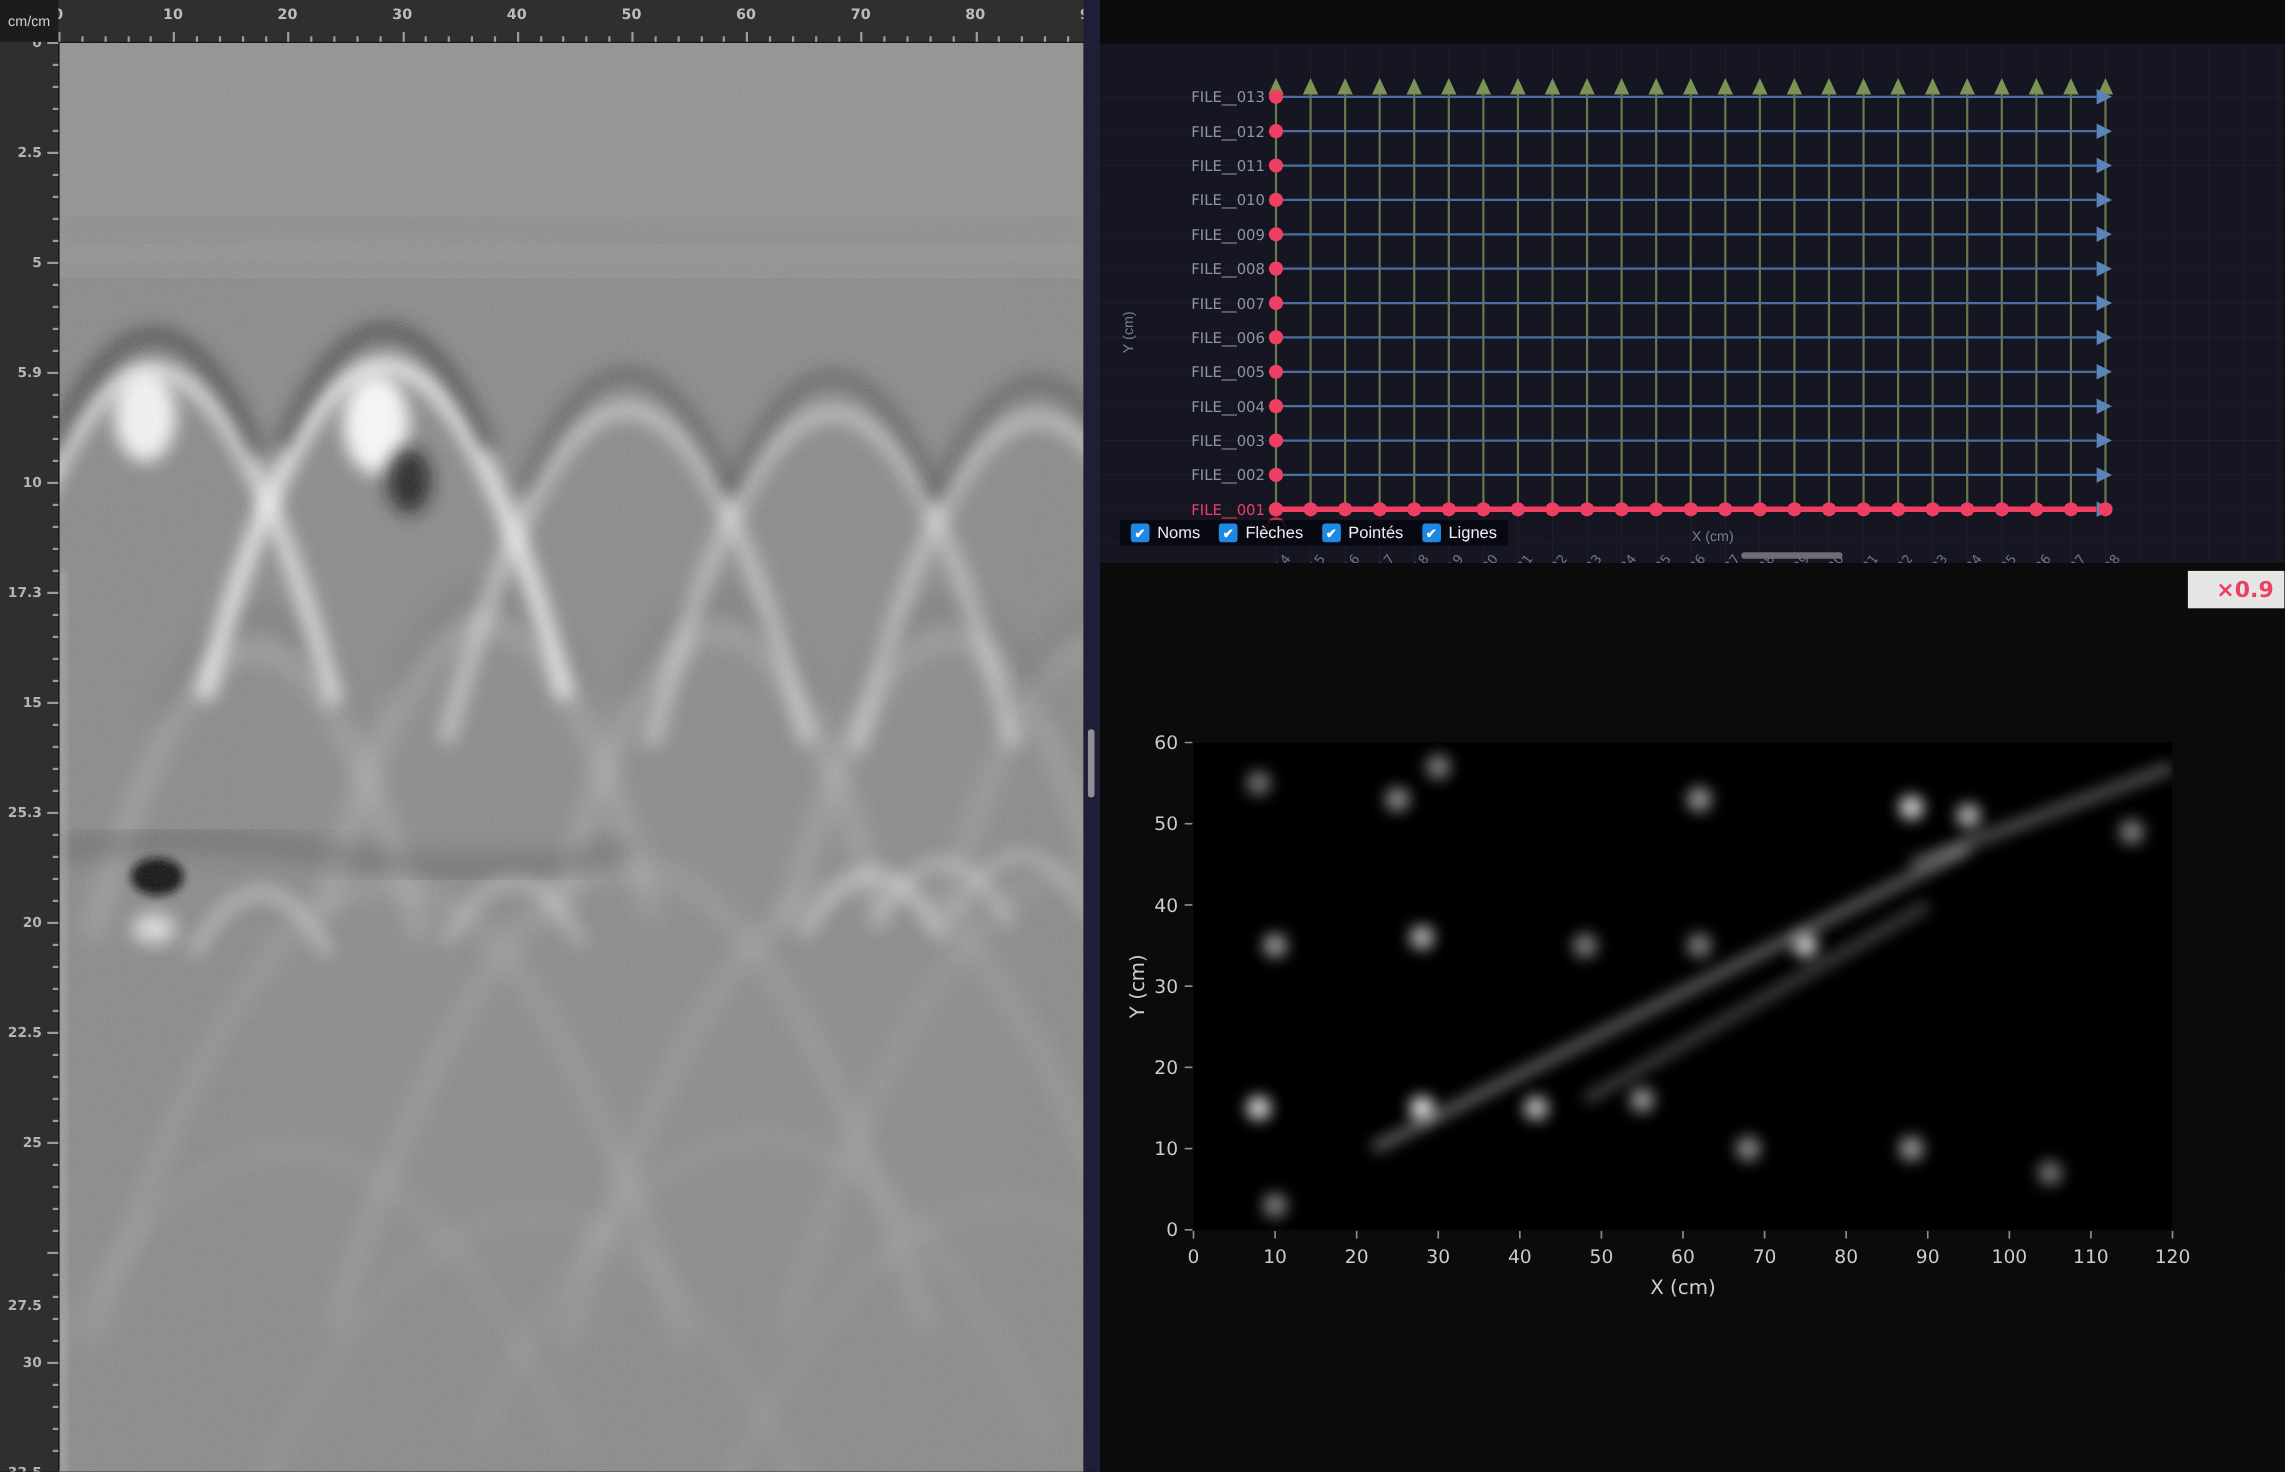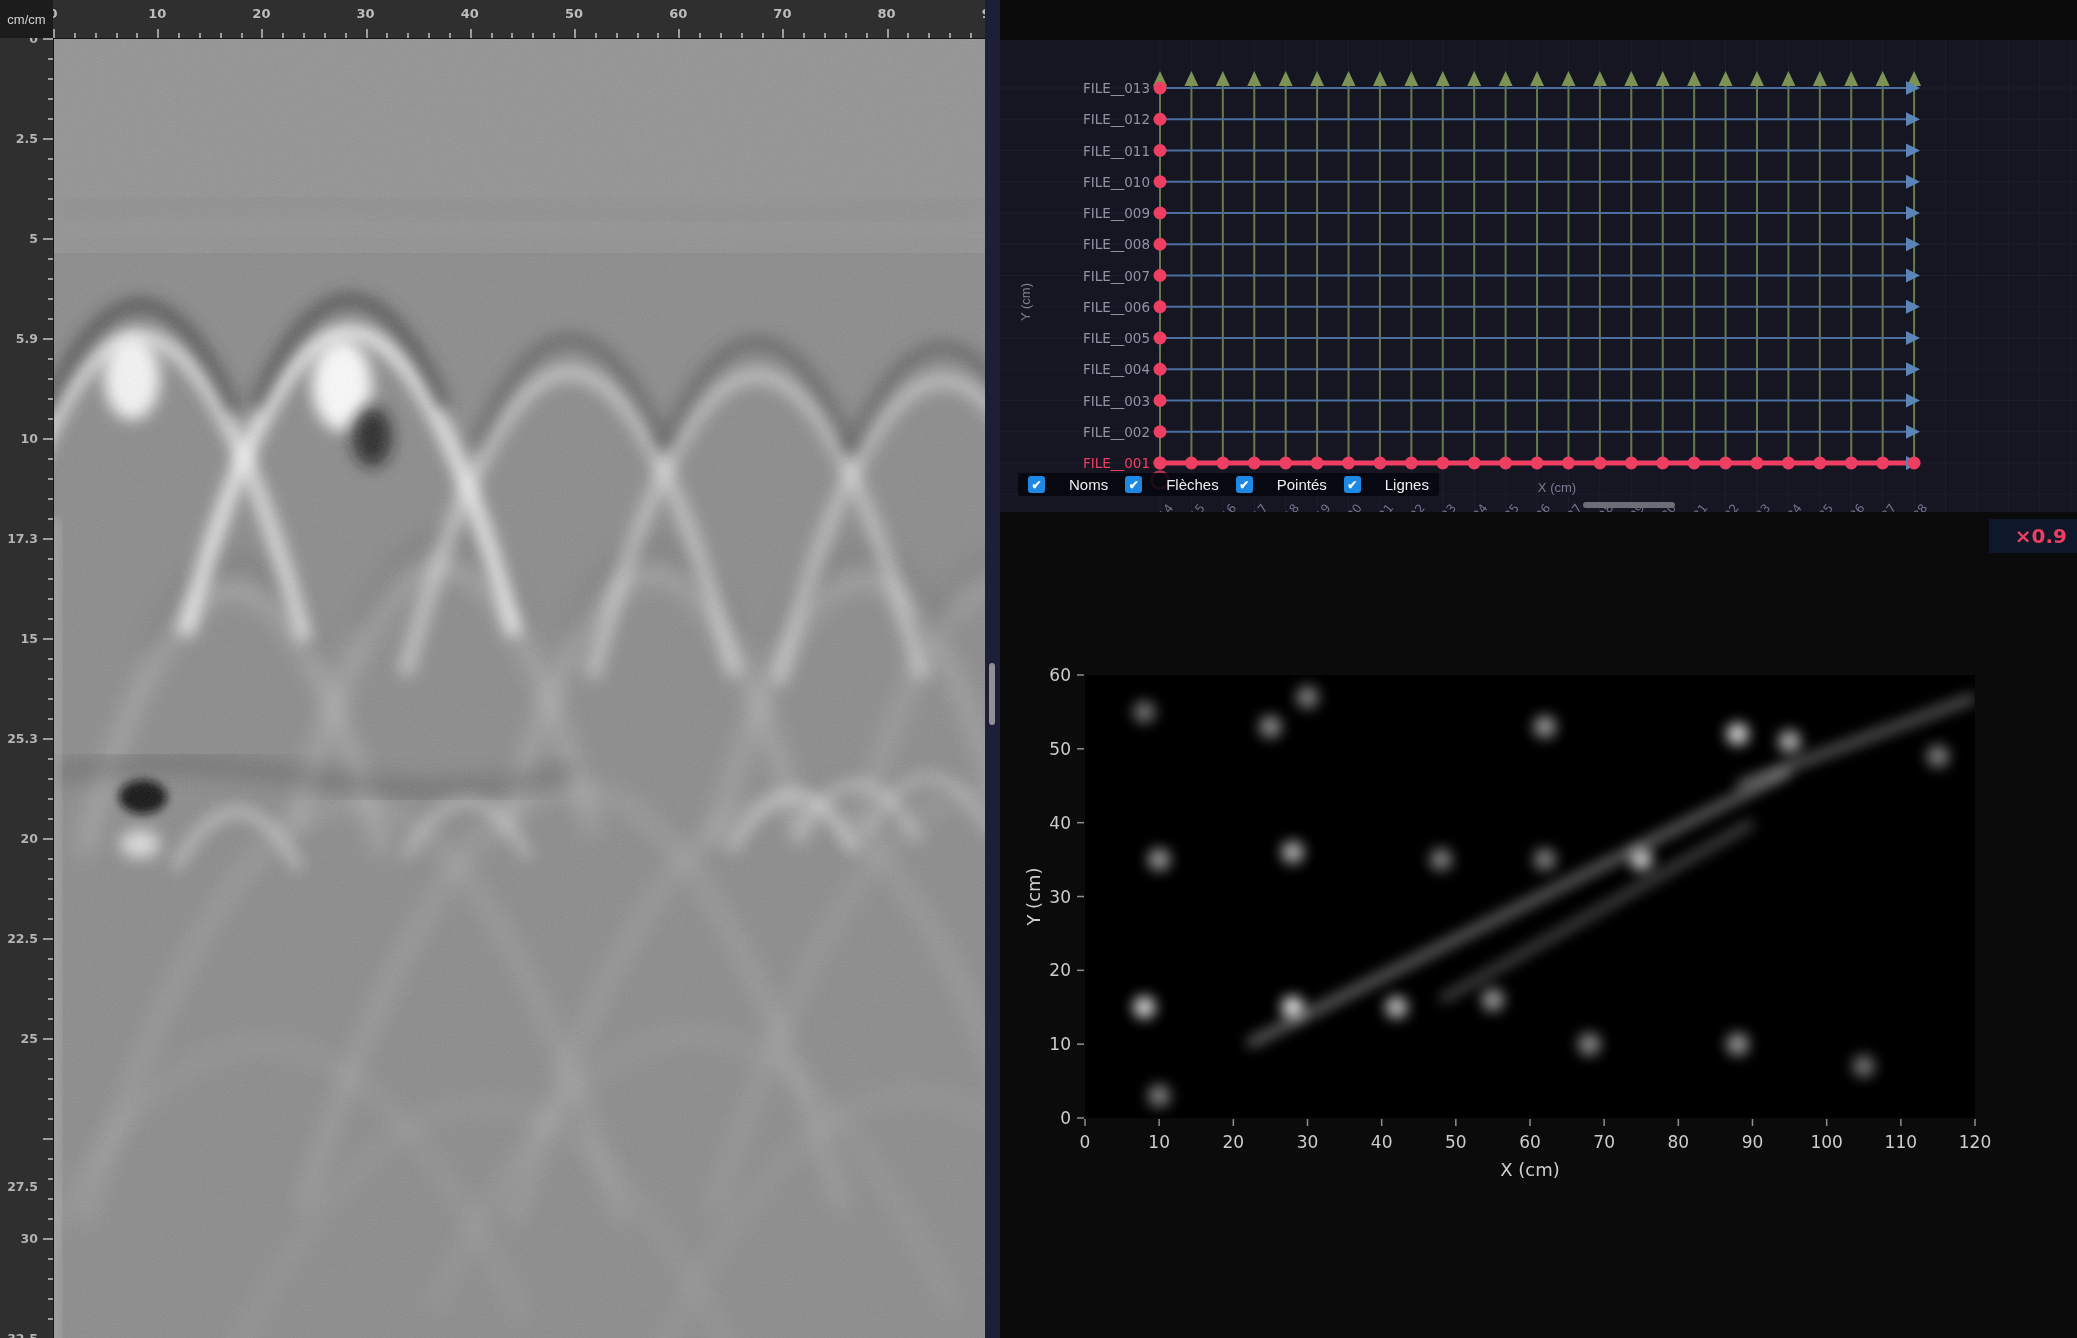--- a/index.html
+++ b/index.html
@@ -22,25 +22,25 @@
   #right-section{position:absolute;left:1000px;top:0;width:1077px;height:1338px;background:#0b0b0b;}
   #rheader{position:absolute;left:0;top:0;width:1077px;height:40px;background:#20263f;border-top:5px solid #14141d;box-sizing:border-box;display:flex;align-items:center;gap:14px;padding-left:13px;}
   #app-title{color:#ee3f63;font-weight:bold;font-size:20px;letter-spacing:.3px;}
   .pill{background:#2b3152;color:#a9aec0;font-size:15.5px;padding:4px 15px;border-radius:15px;white-space:nowrap;}
 
   #grid-panel{position:absolute;left:0;top:40px;width:1077px;height:472px;background:#161622;overflow:hidden;}
   #gridplot{position:absolute;left:0;top:0;}
   #cb-bar{position:absolute;left:18px;top:433px;display:flex;gap:17px;align-items:center;background:rgba(6,6,14,.86);padding:3px 10px;border-radius:3px;z-index:5;}
   .cb-item{display:flex;align-items:center;gap:7px;cursor:pointer;}
   .cb-box{width:17px;height:17px;background:#1e88e5;border-radius:3px;color:#fff;font-size:12px;font-weight:bold;display:flex;align-items:center;justify-content:center;}
-  .cb-label{color:#eceef2;font-size:15px;margin-left:17px;}
+  .cb-label{color:#eceef2;font-size:15px;}
   #h-thumb{position:absolute;left:583px;top:462px;width:92px;height:6px;background:#6d6d78;border-radius:3px;z-index:5;}
 
   #bottom-panel{position:absolute;left:0;top:512px;width:1077px;height:826px;background:#0b0b0b;}
-  #zoom-box{position:absolute;right:0;top:7px;width:88px;height:34px;background:#0f172a;color:#ee3f63;font:bold 20px "DejaVu Sans",sans-serif;display:flex;align-items:center;justify-content:flex-end;padding-right:10px;box-sizing:border-box;}
+  #zoom-box{position:absolute;right:0;top:7px;width:88px;height:34px;background:#e5e5e5;color:#ee3f63;font:bold 20px "DejaVu Sans",sans-serif;display:flex;align-items:center;justify-content:flex-end;padding-right:10px;box-sizing:border-box;}
   #cscan{position:absolute;left:0;top:0;}
 </style>
 </head>
 <body>
 
 <div id="app">
 
   <div id="left-panel">
     <div id="radargram-wrap">
       <svg id="radargram" width="932" height="1300" viewBox="0 0 932 1300">

